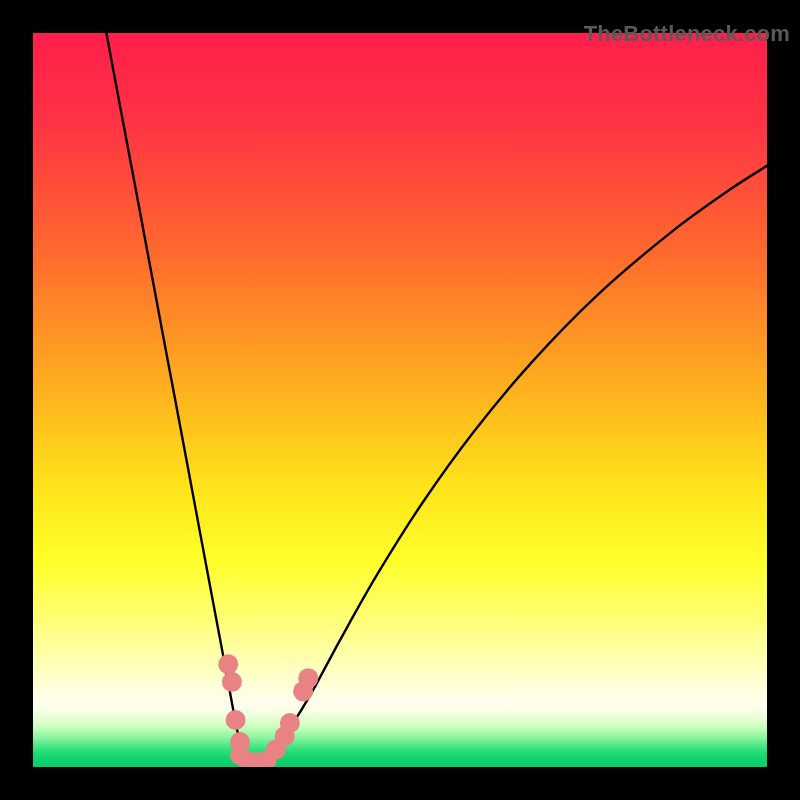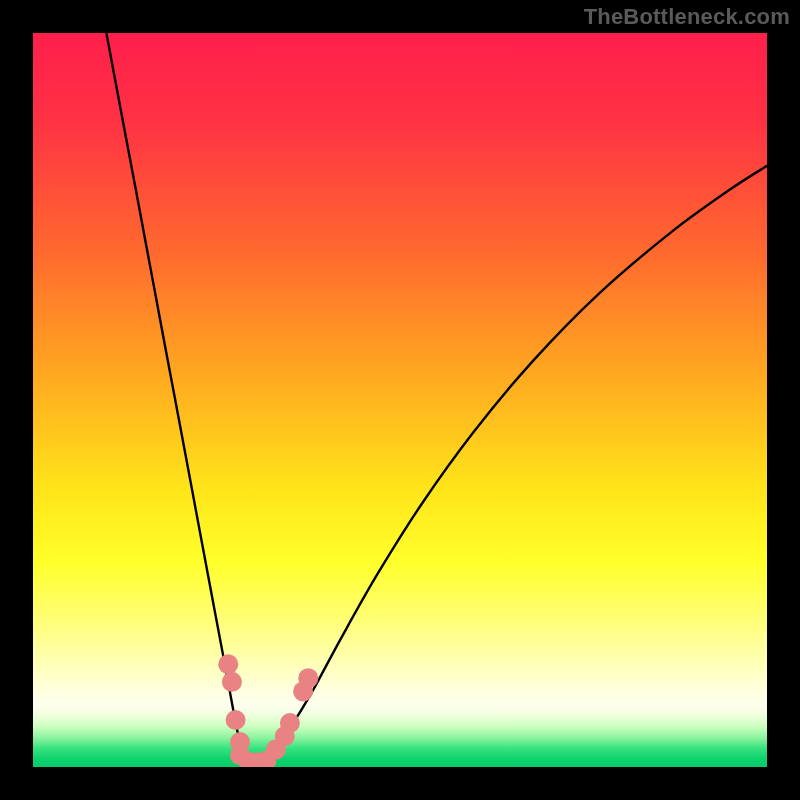--- a/index.html
+++ b/index.html
@@ -5,21 +5,21 @@
   * { margin: 0; padding: 0; box-sizing: border-box; }
   html, body { width: 800px; height: 800px; overflow: hidden; background: #000; }
   .frame {
     position: absolute;
     left: 0; top: 0;
     width: 800px; height: 800px;
     background: #000;
   }
   .watermark {
     position: absolute;
-    top: 4px;
+    top: 21px;
     right: 10px;
     font-family: Arial, Helvetica, sans-serif;
     font-size: 22px;
     font-weight: bold;
     color: #5a5a5a;
     letter-spacing: 0.2px;
     z-index: 10;
   }
   .plot {
     position: absolute;

